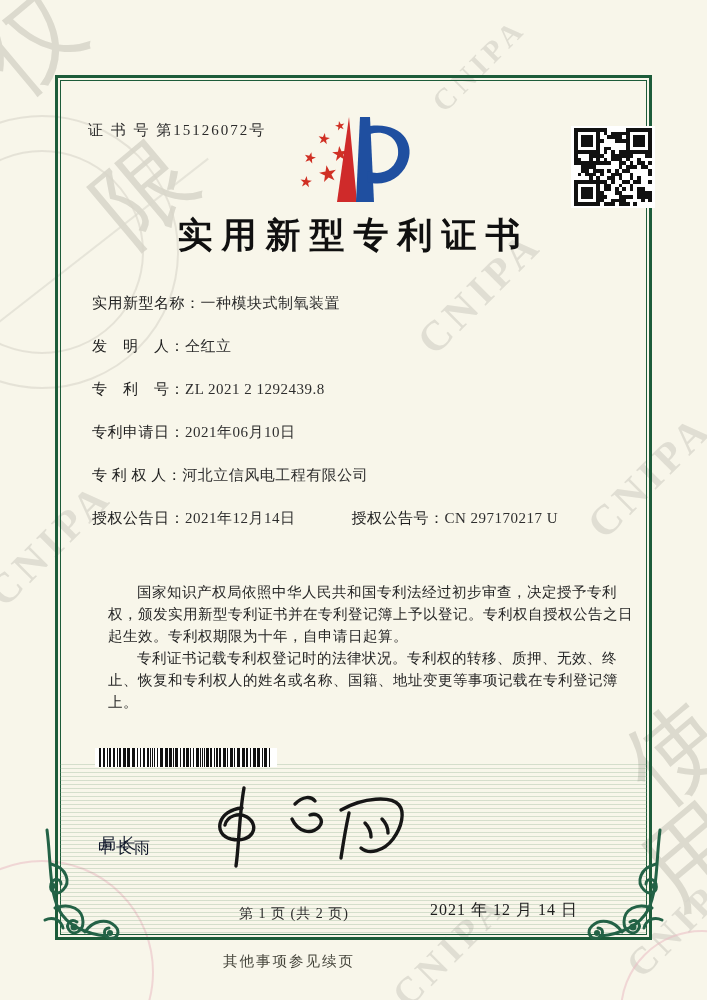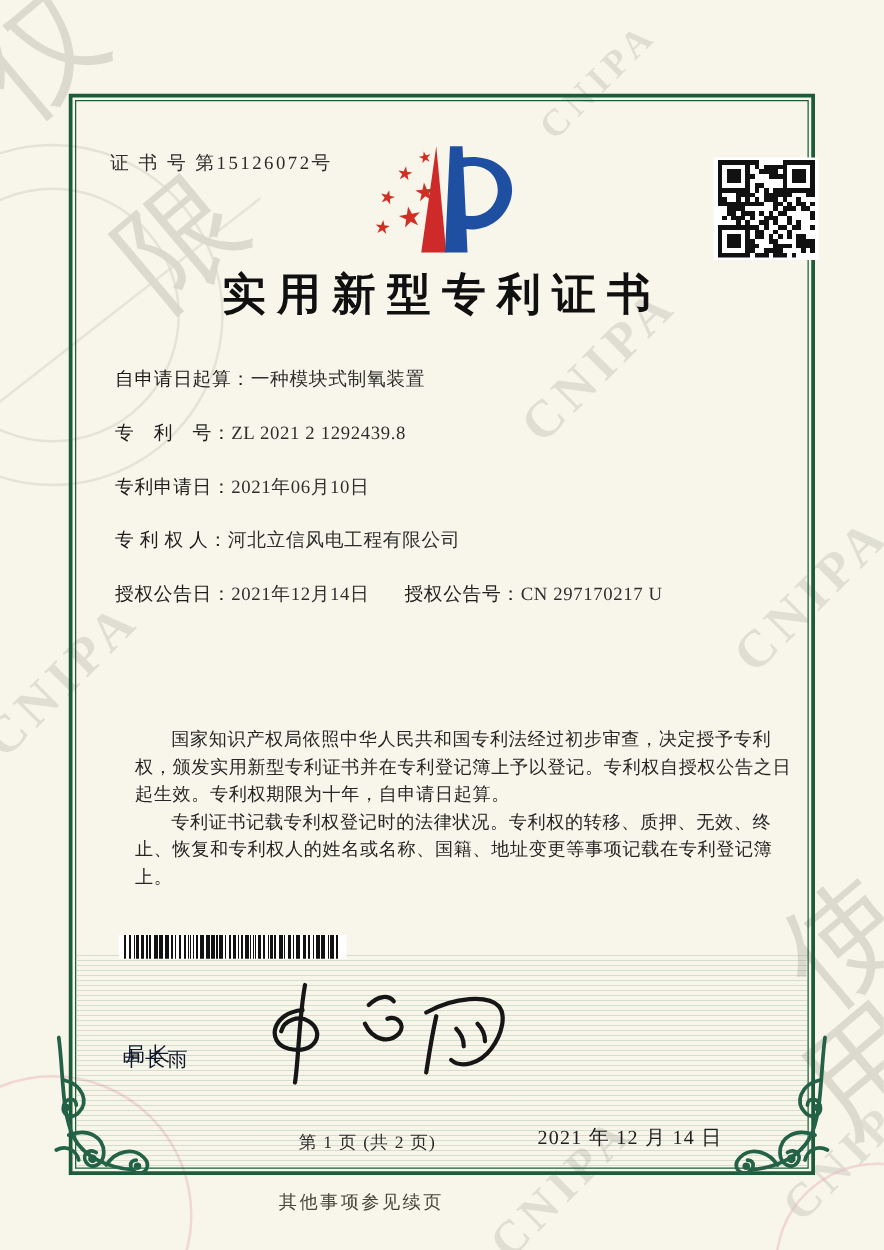--- a/index.html
+++ b/index.html
@@ -45,21 +45,21 @@
   
   .content{position:absolute;inset:0;z-index:2;font-family:Liberation Serif, serif;}
   .cert-no{position:absolute;left:88px;top:121px;font-size:15px;letter-spacing:2px;color:#2b2b2b;}
   .logo{position:absolute;left:288px;top:114px;width:130px;height:94px;}
   .qr{position:absolute;left:571px;top:126px;width:80px;height:78px;background:#fff;padding:2px;}
   .title{position:absolute;left:0;width:707px;top:212px;text-align:center;
     font-size:35px;font-weight:bold;letter-spacing:9px;color:#101010;}
   .fields{position:absolute;left:92px;top:294px;width:540px;font-size:15px;color:#2e2e2e;}
   .field-row{height:43px;letter-spacing:.5px;}
   .flabel{color:#1d1d1d;}
-  .flabel2{margin-left:28px;}
+  .flabel2{margin-left:56px;}
   .paras{position:absolute;left:92px;top:581px;width:528px;font-size:14.5px;line-height:22px;color:#262626;margin-left:16px;}
   .paras p{margin:0;text-indent:2em;letter-spacing:.5px;}
   .barcode{position:absolute;left:95px;top:748px;width:178px;height:19px;background:#fff;padding:0 2px;}
   .sig-title{position:absolute;left:100px;top:834px;font-size:16px;letter-spacing:4px;color:#0f172a;}
   .sig-name{position:absolute;left:98px;top:838px;font-size:16px;letter-spacing:2px;color:#0f172a;}
   .sig-ink{position:absolute;left:198px;top:782px;width:215px;height:88px;}
   .issue-date{position:absolute;left:430px;top:900px;font-size:16px;letter-spacing:1px;color:#1e1e1e;}
   .page-num{position:absolute;left:0;width:588px;top:905px;text-align:center;font-size:14px;color:#2a2a2a;letter-spacing:1px;}
   .footer-note{position:absolute;left:0;width:578px;top:952px;text-align:center;font-size:14.5px;color:#45453b;letter-spacing:2px;}
 </style>
@@ -384,21 +384,24 @@
       <rect x="12" y="20" width="1" height="1" fill="#111"></rect>
       <rect x="13" y="20" width="1" height="1" fill="#111"></rect>
       <rect x="14" y="20" width="1" height="1" fill="#111"></rect>
       <rect x="16" y="20" width="1" height="1" fill="#111"></rect>
     </svg>
 
   <div class="title">实用新型专利证书</div>
 
   <div class="fields">
     <div class="field-row">
-      <span class="flabel">自申请日起算：</span><span class="fvalue">一种模块式制氧装置</span>
+      <span class="flabel">实用新型名称：</span><span class="fvalue">一种模块式制氧装置</span>
+    </div>
+    <div class="field-row">
+      <span class="flabel">发　明　人：</span><span class="fvalue">仝红立</span>
     </div>
     <div class="field-row">
       <span class="flabel">专　利　号：</span><span class="fvalue">ZL 2021 2 1292439.8</span>
     </div>
     <div class="field-row">
       <span class="flabel">专利申请日：</span><span class="fvalue">2021年06月10日</span>
     </div>
     <div class="field-row">
       <span class="flabel">专 利 权 人：</span><span class="fvalue">河北立信风电工程有限公司</span>
     </div>

